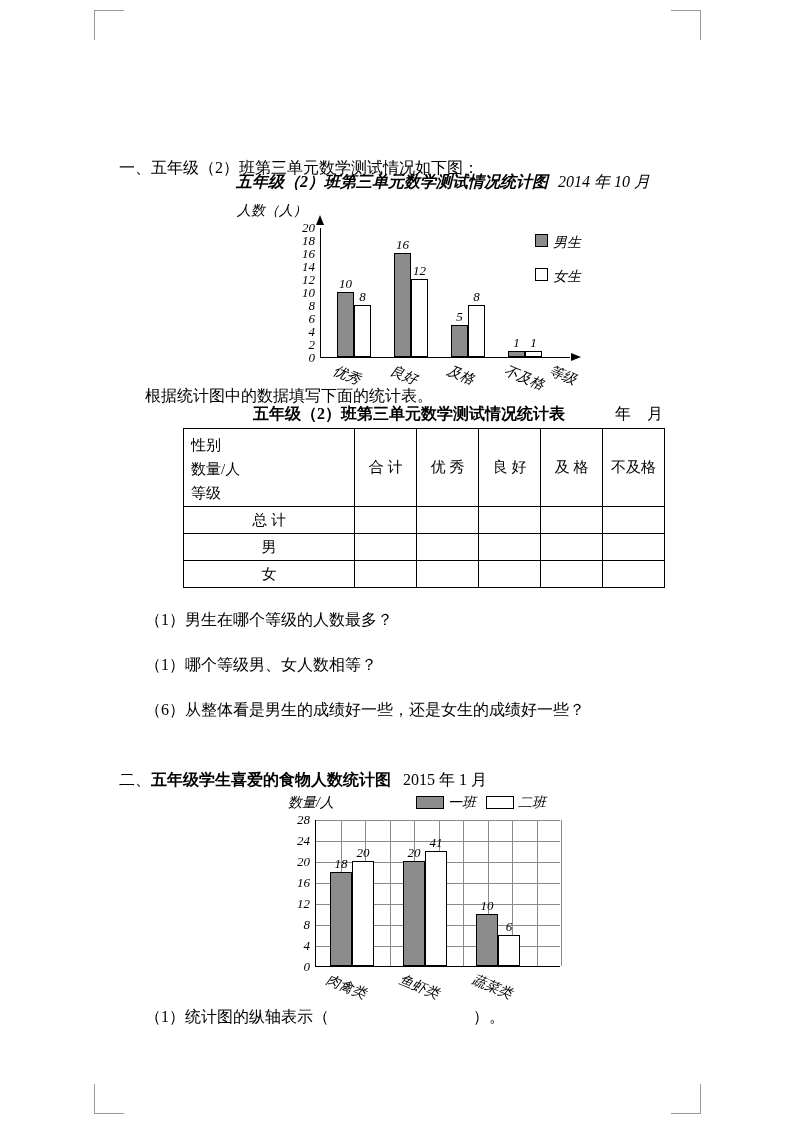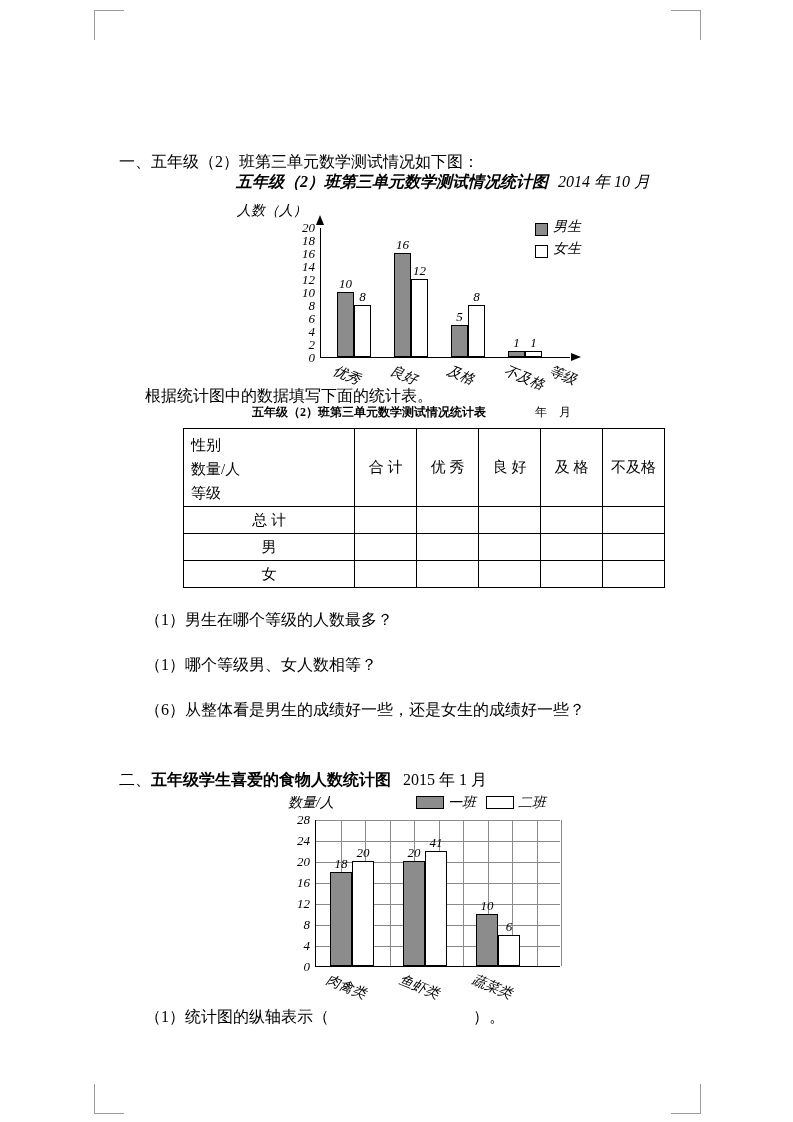--- a/index.html
+++ b/index.html
@@ -32,48 +32,48 @@
   .bar { position:absolute; bottom:0; border:1px solid #000; z-index:2; }
   .bar-label { position:absolute; width:30px; text-align:center; font-size:13px; line-height:14px; z-index:3; }
   .cat-label { position:absolute; font-size:14px; white-space:nowrap; transform-origin:left top; z-index:3; }
   .hgrid { position:absolute; left:0; width:100%; height:0; border-top:1px solid #8a8a8a; z-index:0; }
   .vgrid { position:absolute; top:0; height:100%; width:0; border-left:1px solid #8a8a8a; z-index:0; }
   .arrow-up { position:absolute; left:-5px; top:-13px; width:0; height:0;
     border-left:4px solid transparent; border-right:4px solid transparent; border-bottom:10px solid #000; }
   .arrow-right { position:absolute; right:-11px; bottom:-4px; width:0; height:0;
     border-top:4px solid transparent; border-bottom:4px solid transparent; border-left:10px solid #000; }
 
-  .legend-v .legend-row { display:flex; align-items:flex-end; margin-bottom:4px; }
+  .legend-v .legend-row { display:flex; align-items:flex-start; margin-bottom:4px;margin-top:16px; }
   .sw { display:inline-block; width:13px; height:13px; border:1px solid #000; margin-right:5px; }
   .sw-rect { display:inline-block; width:28px; height:13px; border:1px solid #000; margin-right:4px; vertical-align:-2px; }
   .legend-label { font-size:14px; }
   .legend-h { font-size:14px; white-space:nowrap; }
   .legend-h .legend-label { margin-right:10px; }
 
   
-  .table-title-row { font-size:12px; white-space:nowrap; }
+  .table-title-row { font-size:16px; white-space:nowrap;text-align:center; }
   .stats-table { position:absolute; left:183px; top:428px; border-collapse:collapse; table-layout:fixed; }
   .stats-table td { border:1px solid #000; font-size:15px; text-align:center; vertical-align:middle; }
   .stats-table tr.hdr-row { height:78px; }
   .stats-table tr.data-row { height:27px; }
   .corner-cell { text-align:left !important; vertical-align:top !important; padding:4px 0 0 7px; }
   .corner-cell div { line-height:24px; }
 </style>
 </head>
 <body>
 
 <div class="page">
 
   <div class="corner c-tl"></div>
   <div class="corner c-tr"></div>
   <div class="corner c-bl"></div>
   <div class="corner c-br"></div>
 
 
-  <div class="abs body-text" style="left:119px;top:152px">一、五年级（2）班第三单元数学测试情况如下图：</div>
+  <div class="abs body-text" style="left:119px;top:158px">一、五年级（2）班第三单元数学测试情况如下图：</div>
 
   <div class="chart" style="left:180px;top:172px;width:560px;height:228px">
     <div class="abs chart-title" style="left:56px;top:0">
       <span class="bold">五年级（2）班第三单元数学测试情况统计图</span><span class="date">2014 年 10 月</span>
     </div>
     <div class="abs axis-label" style="left:57px;top:30px">人数（人）</div>
     <div class="abs legend-v" style="left:355px;top:46px">
       <div class="legend-row">
         <span class="sw" style="background: rgb(140, 140, 140);"></span>
         <span class="legend-label">男生</span>

